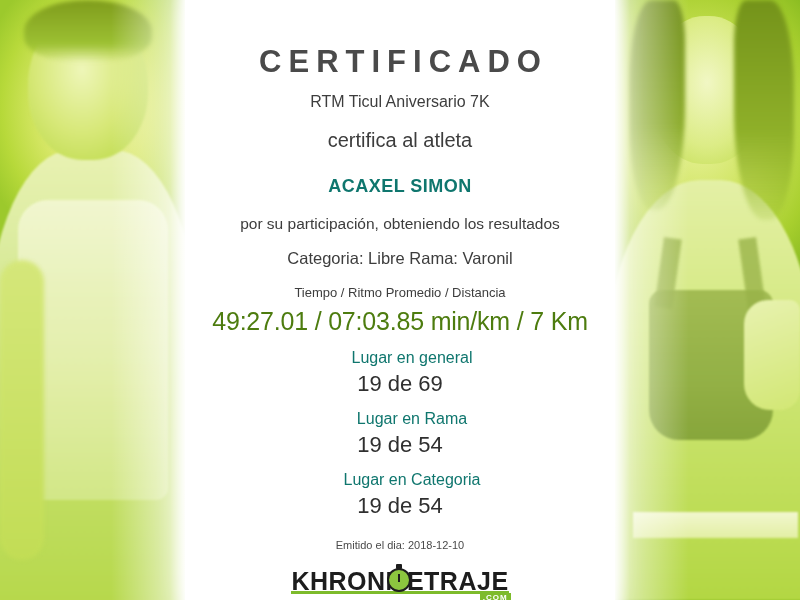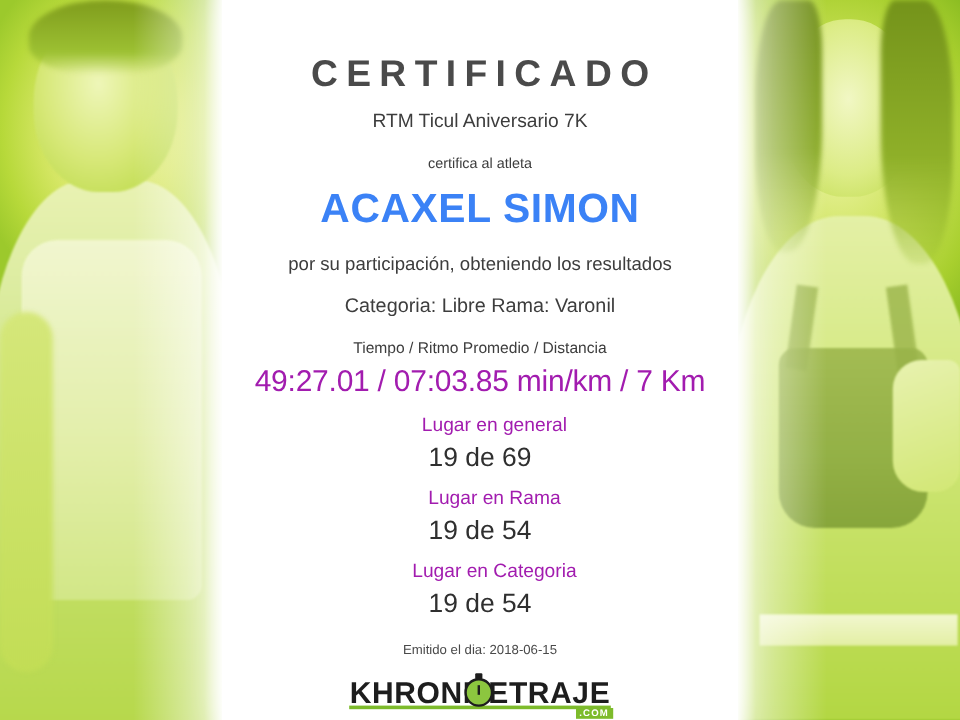--- a/index.html
+++ b/index.html
@@ -232,58 +232,58 @@
     color: #4a4a4a;
     padding-left: 7px;
   }
   .subtitle {
     margin-top: 13px;
     font-size: 16px;
     color: #3d3d3d;
   }
   .certifies {
     margin-top: 18px;
-    font-size: 12px;
+    font-size: 20px;
     color: #3d3d3d;
   }
   .athlete {
-    margin-top: 12px;
-    font-size: 34px;
+    margin-top: 24px;
+    font-size: 18px;
     font-weight: bold;
-    color: #3b82f6;
+    color: #0f766e;
     letter-spacing: 0.5px;
   }
   .participation {
     margin-top: 18px;
     font-size: 15.5px;
     color: #3d3d3d;
   }
   .category {
     margin-top: 16px;
     font-size: 16.5px;
     color: #3d3d3d;
   }
   .metrics-label {
     margin-top: 17px;
     font-size: 13px;
     color: #3d3d3d;
   }
   .metrics-value {
     margin-top: 7px;
     font-size: 25px;
-    color: #a21caf;
+    color: #4d7c0f;
     white-space: nowrap;
     letter-spacing: -0.2px;
   }
   .place-block {
     margin-top: 13px;
   }
   .place-label {
     font-size: 16px;
-    color: #a21caf;
+    color: #0f766e;
     padding-left: 24px;
   }
   .place-value {
     margin-top: 4px;
     font-size: 22px;
     color: #2f2f2f;
   }
   .issued {
     margin-top: 20px;
     font-size: 11px;
@@ -405,21 +405,21 @@
     <div class="place-block">
       <div class="place-label">Lugar en Rama</div>
       <div class="place-value">19 de 54</div>
     </div>
 
     <div class="place-block">
       <div class="place-label">Lugar en Categoria</div>
       <div class="place-value">19 de 54</div>
     </div>
 
-    <div class="issued">Emitido el dia: 2018-06-15</div>
+    <div class="issued">Emitido el dia: 2018-12-10</div>
 
     <div class="logo">
       <div class="logo-text">
         <span>KHRON</span><span>METRAJE</span>
         <span class="logo-underline"></span>
         <span class="logo-dotcom">.COM</span>
         <span class="stopwatch"></span>
       </div>
     </div>
 

